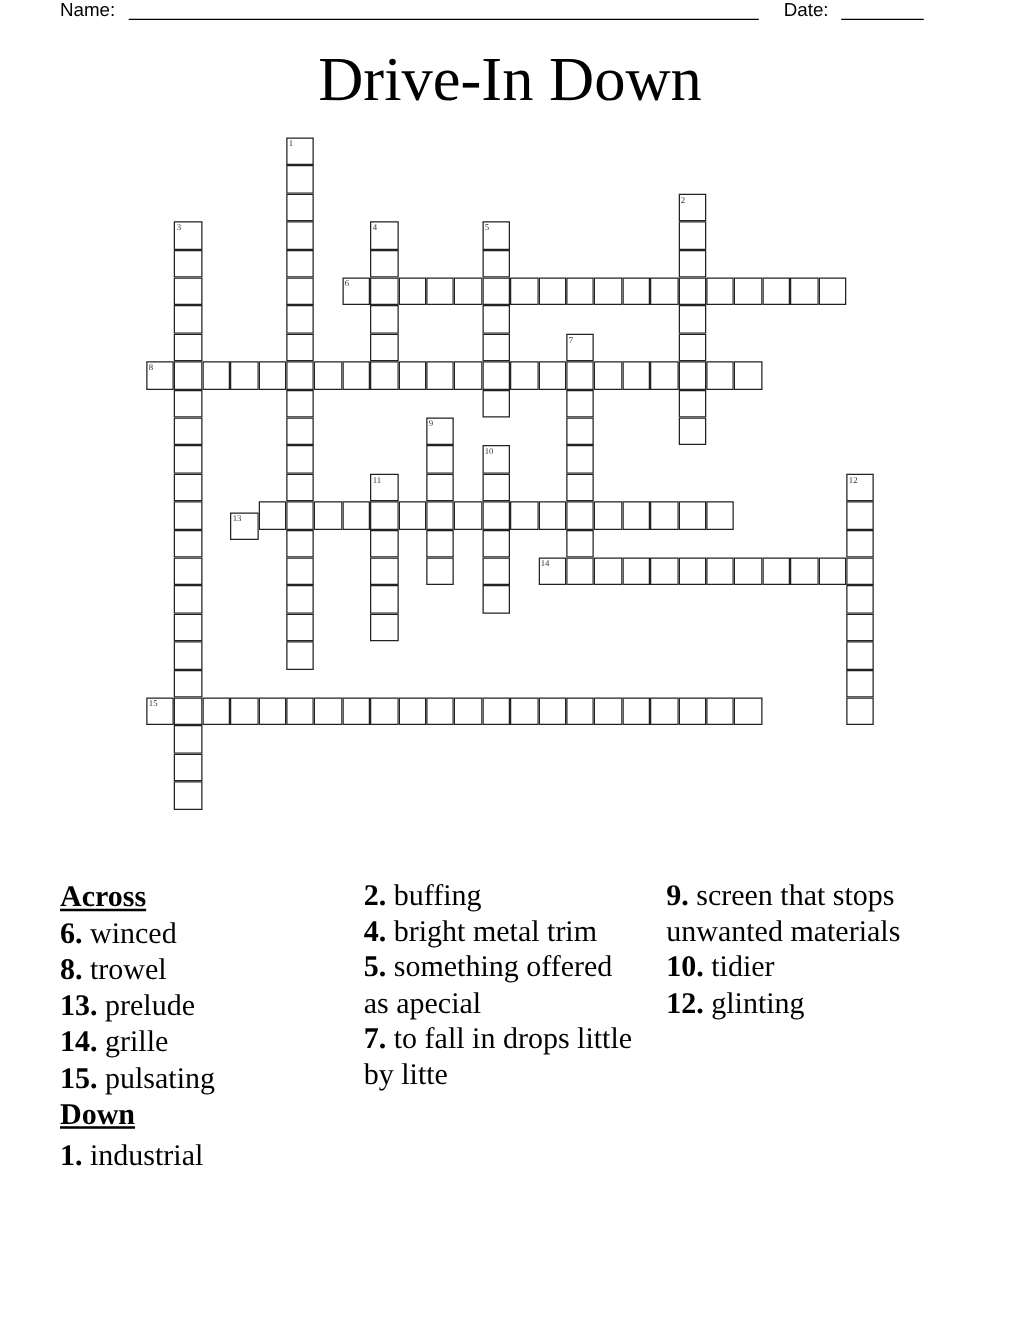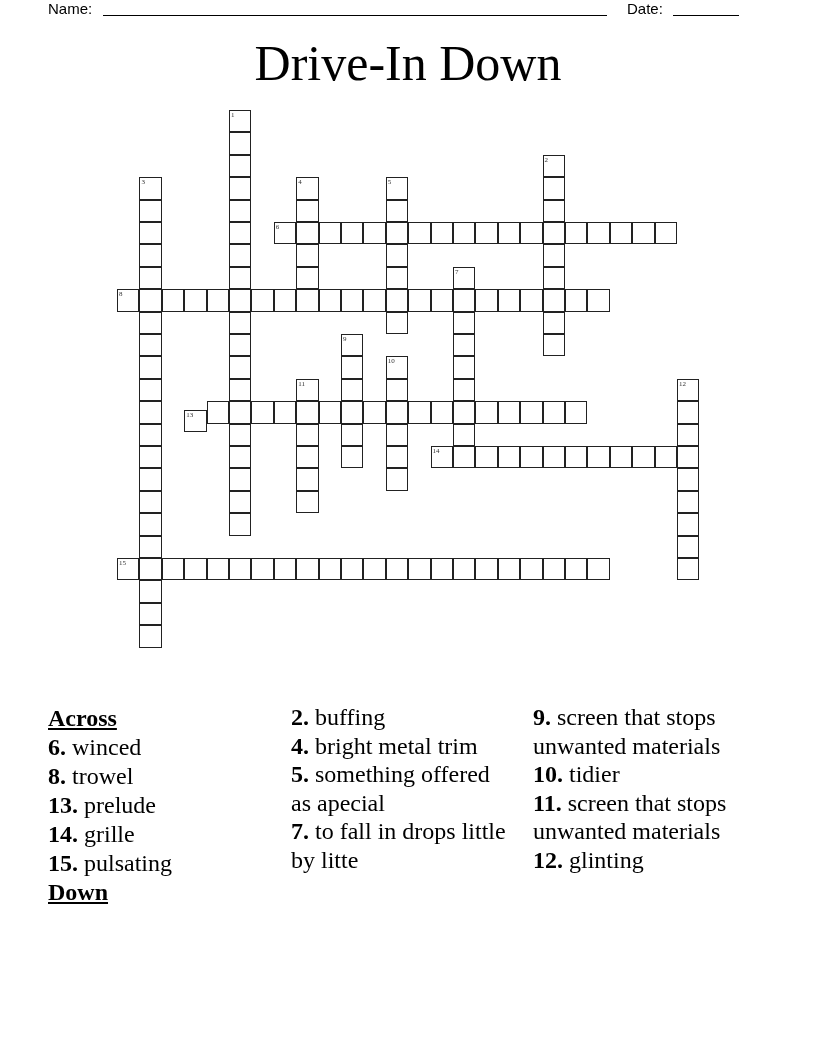--- a/index.html
+++ b/index.html
@@ -244,26 +244,26 @@
 
 <div class="clues">
   <div class="col" style="left:48px; width:230px;">
     <span class="clue-heading">Across</span>
     <span class="clue"><b>6.</b> <span>winced</span></span>
     <span class="clue"><b>8.</b> <span>trowel</span></span>
     <span class="clue"><b>13.</b> <span>prelude</span></span>
     <span class="clue"><b>14.</b> <span>grille</span></span>
     <span class="clue"><b>15.</b> <span>pulsating</span></span>
     <span class="clue-heading">Down</span>
+    <span class="clue" style="margin-top:4px;"><b>1.</b> <span>industrial</span></span>
   </div>
   <div class="col" style="left:291px; width:215px; top:-1px; line-height:28.5px;">
     <span class="clue"><b>2.</b> <span>buffing</span></span>
     <span class="clue"><b>4.</b> <span>bright metal trim</span></span>
     <span class="clue"><b>5.</b> <span>something offered as apecial</span></span>
     <span class="clue"><b>7.</b> <span>to fall in drops little by litte</span></span>
   </div>
   <div class="col" style="left:533px; width:200px; top:-1px; line-height:28.5px;">
     <span class="clue"><b>9.</b> <span>screen that stops unwanted materials</span></span>
     <span class="clue"><b>10.</b> <span>tidier</span></span>
-    <span class="clue"><b>11.</b> <span>screen that stops unwanted materials</span></span>
     <span class="clue"><b>12.</b> <span>glinting</span></span>
   </div>
 </div>
 
 </body></html>

